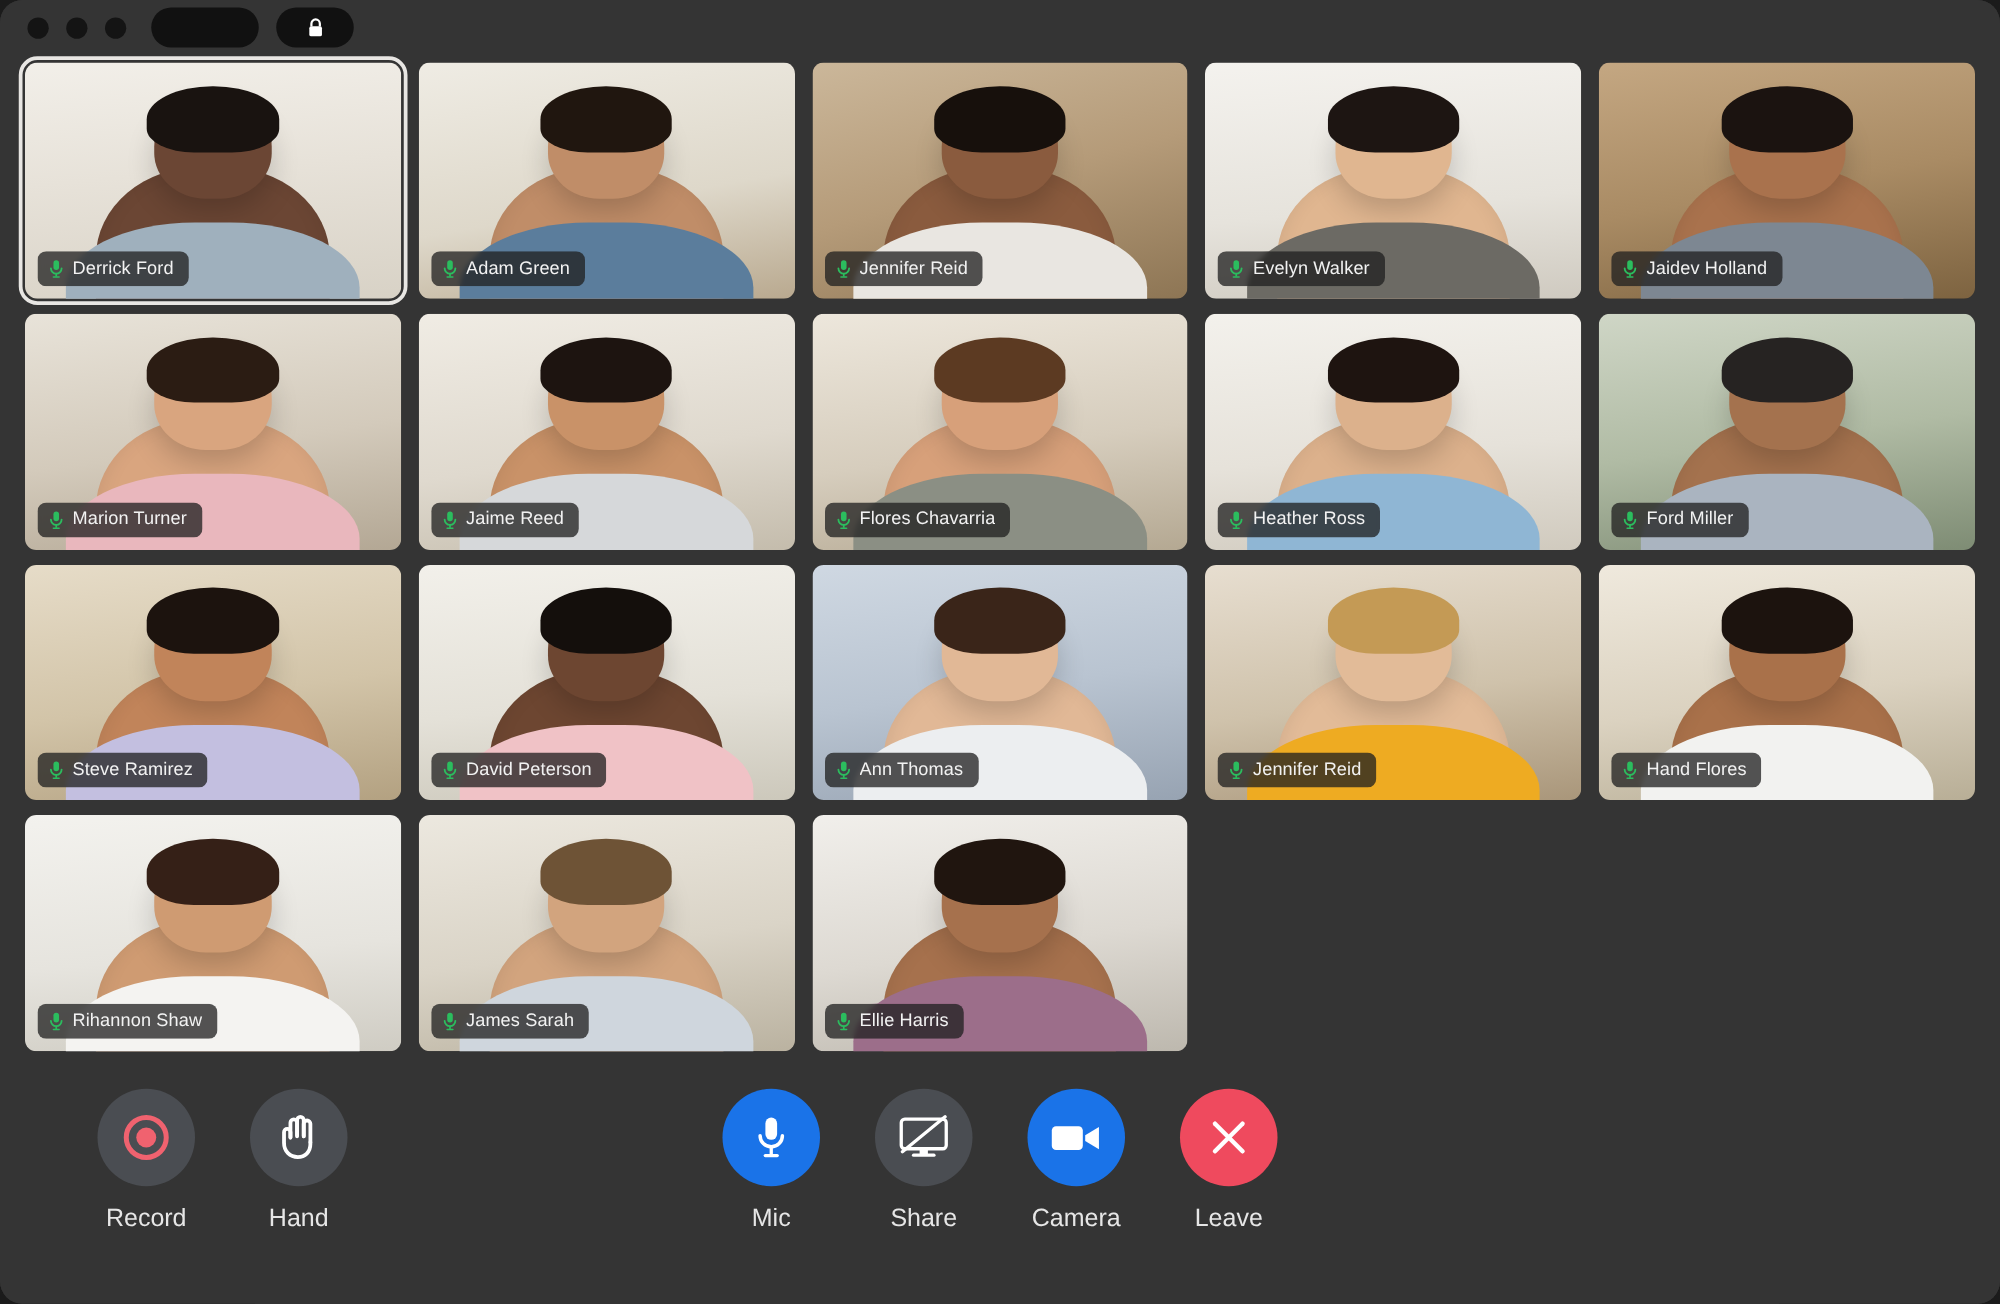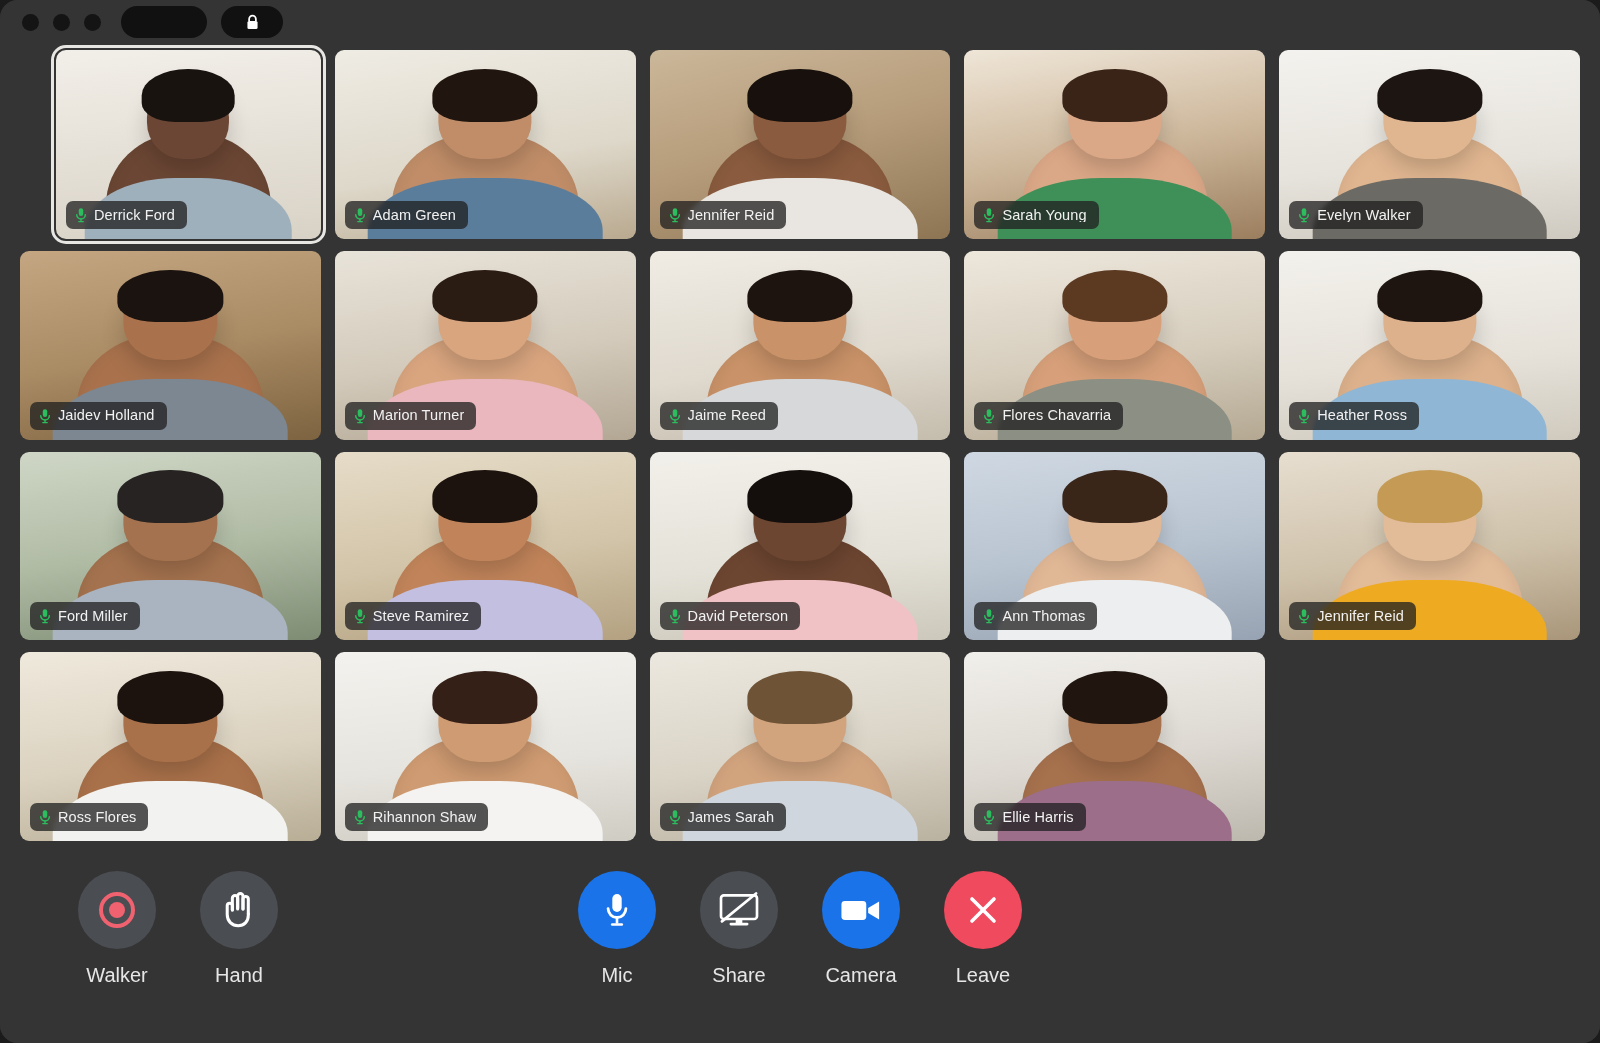--- a/index.html
+++ b/index.html
@@ -75,21 +75,20 @@
   .tile {
     position: relative;
     border-radius: 9px;
     overflow: hidden;
     background: #2a2a2a;
   }
   .tile.active {
     outline: 3px solid #e8e6e3;
     outline-offset: 2px;
     border-radius: 10px;
-    margin-left: 36px;
   }
 
   
   .feed {
     position: absolute;
     inset: 0;
     background-size: cover;
     background-position: center;
   }
   .feed::after {
@@ -275,35 +274,20 @@
             <svg class="mic-icon" viewBox="0 0 14 18">
               <rect x="4.4" y="1" width="5.2" height="9.2" rx="2.6" fill="#2bbd5e"></rect>
               <path d="M2 8.6a5 5 0 0 0 10 0" fill="none" stroke="#2bbd5e" stroke-width="1.7" stroke-linecap="round"></path>
               <rect x="6.2" y="13.2" width="1.6" height="3.1" fill="#2bbd5e"></rect>
               <rect x="3.6" y="15.9" width="6.8" height="1.5" rx="0.75" fill="#2bbd5e"></rect>
             </svg>
             <span class="name-text">Jennifer Reid</span>
           </div>
         </div>
         <div class="tile">
-          <div class="feed" style="background: linear-gradient(170deg, rgb(239, 230, 216) 0%, rgb(205, 183, 155) 52%, rgb(155, 126, 94) 100%); --skin: #dba887; --hair: #3a2418; --shirt: #3f8f58;">
-            <div class="torso" style="--shirt: #3f8f58;"></div>
-            <div class="hair" style="--hair: #3a2418;"></div>
-          </div>
-          <div class="name-badge">
-            <svg class="mic-icon" viewBox="0 0 14 18">
-              <rect x="4.4" y="1" width="5.2" height="9.2" rx="2.6" fill="#2bbd5e"></rect>
-              <path d="M2 8.6a5 5 0 0 0 10 0" fill="none" stroke="#2bbd5e" stroke-width="1.7" stroke-linecap="round"></path>
-              <rect x="6.2" y="13.2" width="1.6" height="3.1" fill="#2bbd5e"></rect>
-              <rect x="3.6" y="15.9" width="6.8" height="1.5" rx="0.75" fill="#2bbd5e"></rect>
-            </svg>
-            <span class="name-text">Sarah Young</span>
-          </div>
-        </div>
-        <div class="tile">
           <div class="feed" style="background: linear-gradient(175deg, rgb(244, 242, 238) 0%, rgb(230, 227, 220) 60%, rgb(207, 202, 192) 100%); --skin: #e0b690; --hair: #1d1512; --shirt: #6c6a64;">
             <div class="torso" style="--shirt: #6c6a64;"></div>
             <div class="hair" style="--hair: #1d1512;"></div>
           </div>
           <div class="name-badge">
             <svg class="mic-icon" viewBox="0 0 14 18">
               <rect x="4.4" y="1" width="5.2" height="9.2" rx="2.6" fill="#2bbd5e"></rect>
               <path d="M2 8.6a5 5 0 0 0 10 0" fill="none" stroke="#2bbd5e" stroke-width="1.7" stroke-linecap="round"></path>
               <rect x="6.2" y="13.2" width="1.6" height="3.1" fill="#2bbd5e"></rect>
               <rect x="3.6" y="15.9" width="6.8" height="1.5" rx="0.75" fill="#2bbd5e"></rect>
@@ -466,21 +450,21 @@
             <div class="torso" style="--shirt: #f2f2f0;"></div>
             <div class="hair" style="--hair: #1c130e;"></div>
           </div>
           <div class="name-badge">
             <svg class="mic-icon" viewBox="0 0 14 18">
               <rect x="4.4" y="1" width="5.2" height="9.2" rx="2.6" fill="#2bbd5e"></rect>
               <path d="M2 8.6a5 5 0 0 0 10 0" fill="none" stroke="#2bbd5e" stroke-width="1.7" stroke-linecap="round"></path>
               <rect x="6.2" y="13.2" width="1.6" height="3.1" fill="#2bbd5e"></rect>
               <rect x="3.6" y="15.9" width="6.8" height="1.5" rx="0.75" fill="#2bbd5e"></rect>
             </svg>
-            <span class="name-text">Ross Flores</span>
+            <span class="name-text">Hand Flores</span>
           </div>
         </div>
         <div class="tile">
           <div class="feed" style="background: linear-gradient(175deg, rgb(243, 242, 238) 0%, rgb(230, 228, 222) 58%, rgb(207, 204, 195) 100%); --skin: #cf9b72; --hair: #352017; --shirt: #f4f3f1;">
             <div class="torso" style="--shirt: #f4f3f1;"></div>
             <div class="hair" style="--hair: #352017;"></div>
           </div>
           <div class="name-badge">
             <svg class="mic-icon" viewBox="0 0 14 18">
               <rect x="4.4" y="1" width="5.2" height="9.2" rx="2.6" fill="#2bbd5e"></rect>
@@ -526,21 +510,21 @@
 
   <div id="control-bar">
     <div class="ctrl-group" id="ctrl-left">
         <button class="ctrl">
           <span class="ctrl-circle">
             <svg class="ctrl-glyph" viewBox="0 0 40 40" width="40" height="40">
               <circle cx="20" cy="20" r="16" fill="none" stroke="#f0626f" stroke-width="4"></circle>
               <circle cx="20" cy="20" r="8" fill="#f0626f"></circle>
             </svg>
           </span>
-          <span class="ctrl-label">Walker</span>
+          <span class="ctrl-label">Record</span>
         </button>
         <button class="ctrl">
           <span class="ctrl-circle">
             <svg class="ctrl-glyph" viewBox="0 0 40 44" width="38" height="42">
               <g fill="none" stroke="#ffffff" stroke-width="3.2" stroke-linecap="round" stroke-linejoin="round">
                 <path d="M13 22V9.5a2.8 2.8 0 0 1 5.6 0V21"></path>
                 <path d="M18.6 20V7.5a2.8 2.8 0 0 1 5.6 0V21"></path>
                 <path d="M24.2 21V10.5a2.8 2.8 0 0 1 5.6 0V26"></path>
                 <path d="M13 22v-4.5a2.7 2.7 0 0 0-5.4 0v9.2c0 7 5 11.8 11.6 11.8 6.1 0 10.6-4.3 10.6-11V26"></path>
               </g>

